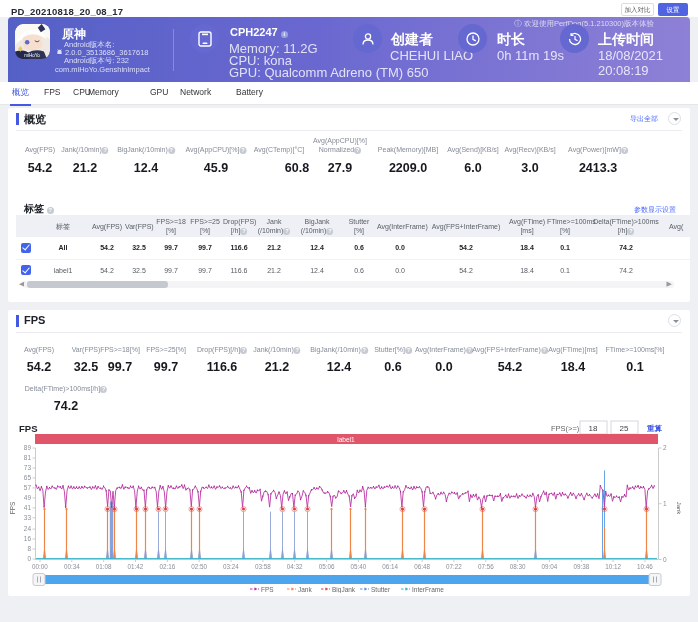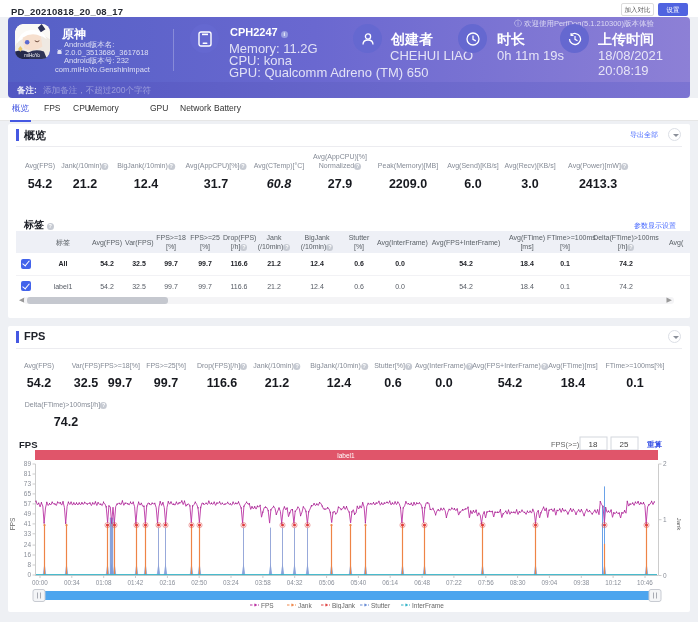--- a/index.html
+++ b/index.html
@@ -111,49 +111,48 @@
     <div class="chip" style="left:552px;">
       <svg width="15" height="15" viewBox="0 0 15 15">
           <path d="M2 7.5 a5.5 5.5 0 1 0 1.6 -3.9" fill="none" stroke="#fff" stroke-width="1.3"></path>
           <path d="M3.6 1.5 v2.4 h2.4" fill="none" stroke="#fff" stroke-width="1.2"></path>
           <path d="M7.5 4.5 v3.3 l2.5 1.4" fill="none" stroke="#fff" stroke-width="1.2"></path>
         </svg>
     </div>
     <div class="bt" style="left:590px;top:14px;">上传时间</div>
     <div class="bs" style="left:590px;top:31px;">18/08/2021 20:08:19</div>
   </div>
-  <div class="remark"><b>备注:</b> 添加备注，不超过200个字符</div>
 </div>
 <div class="tabs">
   <span class="act" style="left:12px;">概览</span>
   <span style="left:44px;">FPS</span>
   <span style="left:73px;">CPU</span>
   <span style="left:88px;">Memory</span>
   <span style="left:150px;">GPU</span>
   <span style="left:180px;">Network</span>
-  <span style="left:214px;">Battery</span>
+  <span style="left:236px;">Battery</span>
 </div>
 <div class="wrap">
   <div class="panel p1">
     <div class="phead"></div>
     <div class="ptitle">概览</div>
     <div class="plink" style="right:32px;top:6px;">导出全部</div>
     <div class="pcollapse"></div>
     <div class="hr"></div>
     <div class="stat" id="ovstats">
         <div class="lb" style="left:32px;top:37px;">Avg(FPS)</div>
         <div class="vl" style="left:32px;top:53px;">54.2</div>
         <div class="lb" style="left:77px;top:37px;">Jank(/10min)<span class="q">?</span></div>
         <div class="vl" style="left:77px;top:53px;">21.2</div>
         <div class="lb" style="left:138px;top:37px;">BigJank(/10min)<span class="q">?</span></div>
         <div class="vl" style="left:138px;top:53px;">12.4</div>
         <div class="lb" style="left:208px;top:37px;">Avg(AppCPU)[%]<span class="q">?</span></div>
-        <div class="vl" style="left:208px;top:53px;">31.7</div>
+        <div class="vl" style="left:208px;top:53px;">45.9</div>
         <div class="lb" style="left:271px;top:37px;">Avg(CTemp)[°C]</div>
-        <div class="vl" style="left:271px;top:53px;font-style:italic;">60.8</div>
+        <div class="vl" style="left:289px;top:53px;">60.8</div>
         <div class="lb" style="left:332px;top:28px;">Avg(AppCPU)[%]<br>Normalized<span class="q">?</span></div>
         <div class="vl" style="left:332px;top:53px;">27.9</div>
         <div class="lb" style="left:400px;top:37px;">Peak(Memory)[MB]</div>
         <div class="vl" style="left:400px;top:53px;">2209.0</div>
         <div class="lb" style="left:465px;top:37px;">Avg(Send)[KB/s]</div>
         <div class="vl" style="left:465px;top:53px;">6.0</div>
         <div class="lb" style="left:522px;top:37px;">Avg(Recv)[KB/s]</div>
         <div class="vl" style="left:522px;top:53px;">3.0</div>
         <div class="lb" style="left:590px;top:37px;">Avg(Power)[mW]<span class="q">?</span></div>
         <div class="vl" style="left:590px;top:53px;">2413.3</div>

